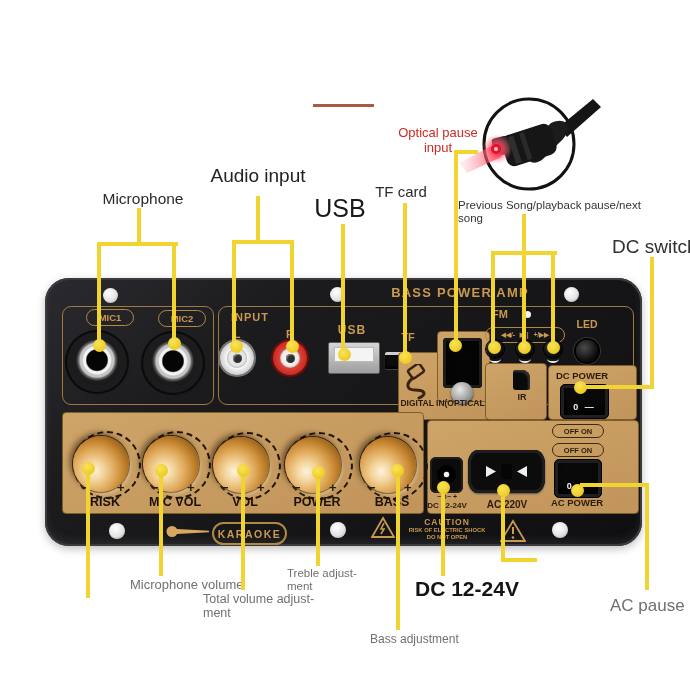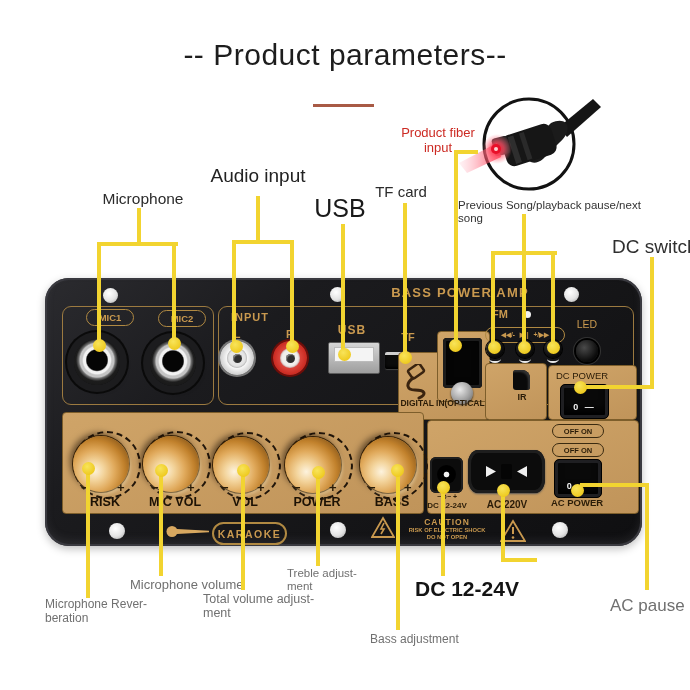--- a/index.html
+++ b/index.html
@@ -50,21 +50,20 @@
         box-shadow:-3px -3px 6px rgba(20,10,0,.55),2px 3px 3px rgba(255,240,200,.35),0 0 0 1px #4a2f09;}
   .fmbtn{position:absolute;width:18px;height:18px;border-radius:50%;background:radial-gradient(circle at 40% 35%,#3c3c3c,#070707 70%);box-shadow:0 0 0 1px #000;}
   .fmbtn .shine{position:absolute;left:3px;top:15px;width:12px;height:6px;border-bottom:2px solid #e8e8e8;border-radius:50%;}
   .tri{position:absolute;z-index:2;}
 </style>
 </head>
 <body>
 
 <div class="stage">
 
-  <div class="abs ctr" style="left:0;top:38px;width:690px;font-size:30px;color:#1d1d1d;letter-spacing:.5px;">-- Product parameters--</div>
   <div class="abs" style="left:313px;top:104px;width:61px;height:3px;background:#a85a45;"></div>
 
   <svg class="abs" style="left:455px;top:85px;z-index:3;" width="170" height="125" viewBox="0 0 170 125">
     <defs>
       <radialGradient id="glow" cx="50%" cy="50%" r="50%">
         <stop offset="0%" stop-color="#ff1e30" stop-opacity="1"></stop>
         <stop offset="45%" stop-color="#ff4c63" stop-opacity=".75"></stop>
         <stop offset="100%" stop-color="#ff8090" stop-opacity="0"></stop>
       </radialGradient>
       <linearGradient id="beam" x1="0" y1="0" x2="1" y2="0">
@@ -78,30 +77,28 @@
     <rect x="48" y="44" width="52" height="32" rx="8" transform="rotate(-18 74 60)" fill="#161616"></rect>
     <rect x="56" y="46" width="6" height="28" transform="rotate(-18 74 60)" fill="#2e2e2e"></rect>
     <rect x="68" y="46" width="5" height="28" transform="rotate(-18 74 60)" fill="#2a2a2a"></rect>
     <rect x="38" y="52" width="16" height="18" rx="3" transform="rotate(-14 46 61)" fill="#222"></rect>
     <polygon points="4,78 42,58 46,72 12,88" fill="url(#beam)"></polygon>
     <circle cx="42" cy="64" r="15" fill="url(#glow)"></circle>
     <circle cx="41" cy="64" r="5" fill="#e8102a"></circle>
     <circle cx="41" cy="64" r="2" fill="#ffd0d0"></circle>
   </svg>
 
-  <div class="lbl lbl-red ctr" style="left:388px;top:126px;width:100px;font-size:13px;">Product fiber input</div>
+  <div class="lbl lbl-red ctr" style="left:388px;top:126px;width:100px;font-size:13px;">Optical pause input</div>
   <div class="lbl ctr" style="left:95px;top:190px;width:96px;font-size:15.5px;">Microphone</div>
   <div class="lbl ctr" style="left:205px;top:165px;width:106px;font-size:19px;color:#222;">Audio input</div>
   <div class="lbl ctr" style="left:310px;top:194px;width:60px;font-size:25px;color:#1a1a1a;">USB</div>
   <div class="lbl ctr" style="left:371px;top:183px;width:60px;font-size:15px;">TF card</div>
   <div class="lbl" style="left:458px;top:199px;width:210px;font-size:11.5px;color:#333;">Previous Song/playback pause/next song</div>
   <div class="lbl" style="left:612px;top:236px;width:90px;font-size:19px;color:#2f2f2f;">DC switch</div>
 
-  <div class="lbl lbl-gray pre" style="left:45px;top:598px;width:120px;font-size:12px;">Microphone Rever-
-beration</div>
   <div class="lbl lbl-gray" style="left:122px;top:578px;width:130px;font-size:13px;margin-left:8px;">Microphone volume</div>
   <div class="lbl lbl-gray pre" style="left:203px;top:592px;width:120px;font-size:12.5px;">Total volume adjust-
 ment</div>
   <div class="lbl lbl-gray pre" style="left:287px;top:567px;width:90px;font-size:11.5px;">Treble adjust-
 ment</div>
   <div class="lbl lbl-gray" style="left:370px;top:633px;width:110px;font-size:12px;">Bass adjustment</div>
   <div class="lbl lbl-big" style="left:415px;top:577px;width:120px;">DC 12-24V</div>
   <div class="lbl lbl-gray" style="left:610px;top:596px;width:80px;font-size:17px;">AC pause</div>
 
   <div class="yline" style="left:137px;top:208px;width:4px;height:34px;"></div>
@@ -218,29 +215,29 @@
     <div class="fmbtn" style="left:441px;top:62px;">
         <div class="shine"></div>
       </div>
     <div class="fmbtn" style="left:471px;top:62px;">
         <div class="shine"></div>
       </div>
     <div class="fmbtn" style="left:499px;top:62px;">
         <div class="shine"></div>
       </div>
 
-    <div class="abs ctr gold" style="left:522px;top:40px;width:40px;font-size:10.5px;font-weight:normal;">LED</div>
+    <div class="abs ctr gold" style="left:522px;top:40px;width:40px;font-size:10.5px;font-weight:bold;">LED</div>
     <div class="abs" style="left:531px;top:62px;width:22px;height:22px;border-radius:50%;background:radial-gradient(circle at 38% 35%,#4a4a4a,#0a0a0a 70%);box-shadow:0 0 0 2px #000,0 0 0 3px #333;"></div>
 
     <div class="tan" style="left:440px;top:85px;width:60px;height:55px;"></div>
     <div class="abs" style="left:468px;top:92px;width:17px;height:20px;background:#0a0a0a;border-radius:3px 8px 3px 3px;box-shadow:inset -2px 2px 2px #333;"></div>
     <div class="abs ctr silk" style="left:462px;top:114px;width:30px;font-size:9px;font-weight:bold;">IR</div>
 
     <div class="tan" style="left:503px;top:87px;width:87px;height:53px;"></div>
-    <div class="abs ctr silk" style="left:501px;top:92px;width:72px;font-size:9.5px;font-weight:normal;">DC POWER</div>
+    <div class="abs ctr silk" style="left:501px;top:92px;width:72px;font-size:9.5px;font-weight:bold;">DC POWER</div>
     <div class="rocker" style="left:515px;top:106px;width:47px;height:33px;">
       <span>0 —</span>
     </div>
 
     <div class="tan" style="left:382px;top:142px;width:210px;height:92px;"></div>
     <div class="oval" style="left:507px;top:146px;width:50px;height:12px;border-color:#3a2a10;">
       <span class="silk" style="font-size:7.5px;font-weight:bold;">OFF   ON</span>
     </div>
     <div class="oval" style="left:507px;top:165px;width:50px;height:12px;border-color:#3a2a10;">
       <span class="silk" style="font-size:7.5px;font-weight:bold;">OFF   ON</span>

